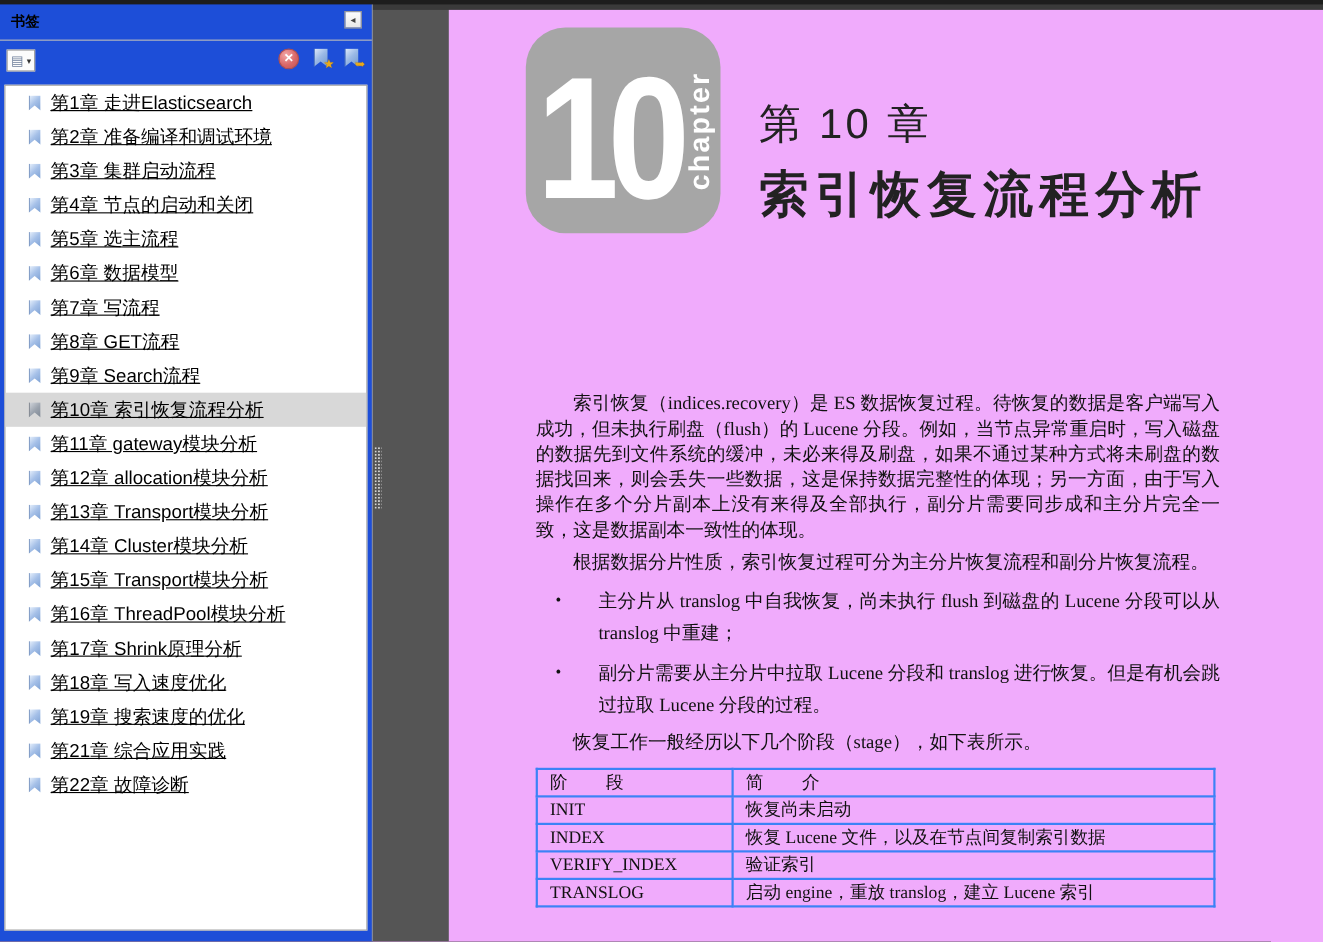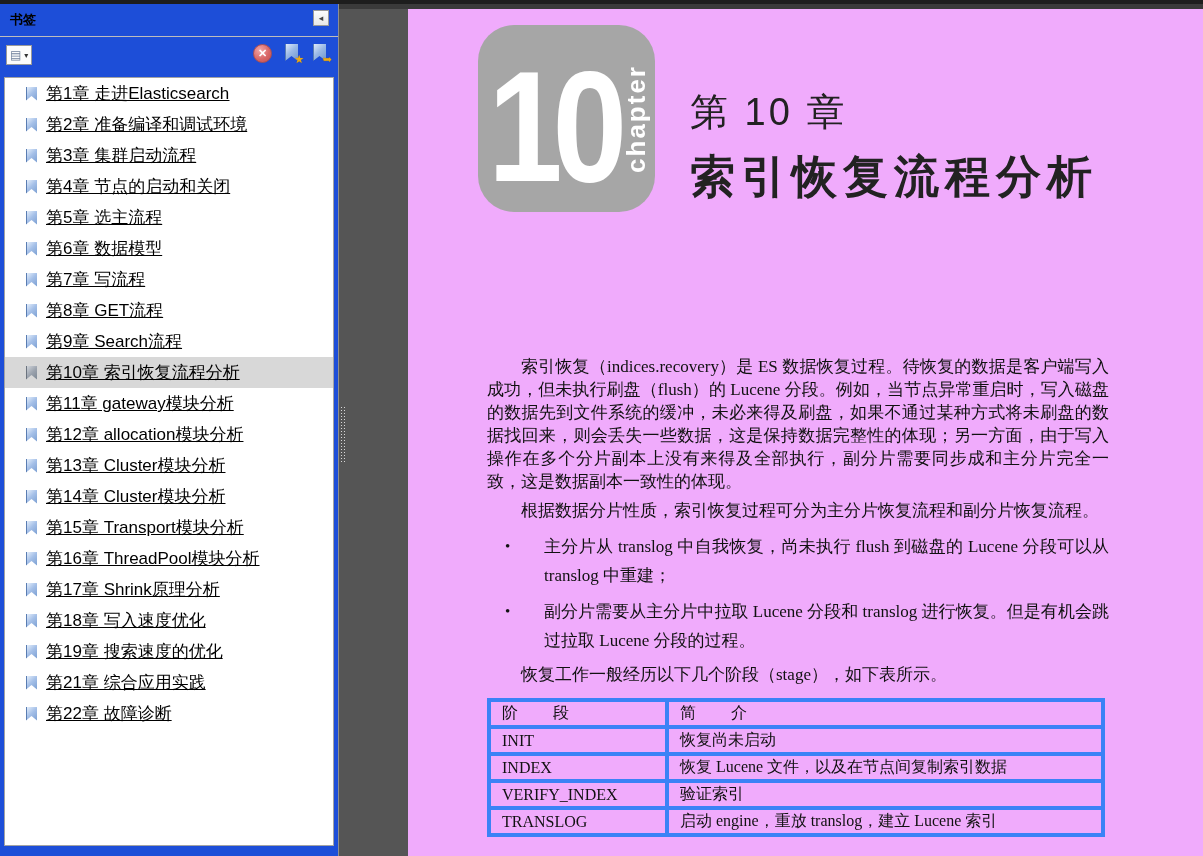--- a/index.html
+++ b/index.html
@@ -48,21 +48,21 @@
 
   .page-body { position:absolute; left:79px; top:351px; width:622px; font-family:"Liberation Serif","DejaVu Serif", serif; color:#111; }
   .page-body p { font-size:17px; line-height:23px; text-align:justify; text-indent:2em; }
   .p-spaced { margin-top:6px; }
   .bullet-list { list-style:none; margin:10px 0 4px; padding-left:57px; }
   .bullet-list li { position:relative; font-size:17px; line-height:29px; text-align:justify; margin-bottom:7px; }
   .bullet-list li::before { content:"•"; position:absolute; left:-39px; top:0; font-size:15px; }
   .p-loose { line-height:26px !important; }
 
   .stage-table { margin-top:10px; width:618px; border-collapse:collapse; table-layout:fixed; }
-  .stage-table th, .stage-table td { border:4px solid #3b82f6; font-size:16px; font-weight:normal; text-align:left; padding:1px 11px; height:23px; vertical-align:middle; white-space:nowrap; overflow:hidden; }
+  .stage-table th, .stage-table td { border:2px solid #3b82f6; font-size:16px; font-weight:normal; text-align:left; padding:1px 11px; height:23px; vertical-align:middle; white-space:nowrap; overflow:hidden; }
   .stage-table .col-stage { width:178px; }
   .stage-table th { letter-spacing:1px; }
 </style>
 </head>
 <body>
 
 <div class="top-bar"></div>
 <div class="viewer-top-strip"></div>
 
 <div class="panel">
@@ -137,21 +137,21 @@
       <div class="bm-row">
     <span class="bm-flag"></span>
     <span class="bm-label">第11章 gateway模块分析</span>
   </div>
       <div class="bm-row">
     <span class="bm-flag"></span>
     <span class="bm-label">第12章 allocation模块分析</span>
   </div>
       <div class="bm-row">
     <span class="bm-flag"></span>
-    <span class="bm-label">第13章 Cluster模块分析</span>
+    <span class="bm-label">第13章 Transport模块分析</span>
   </div>
       <div class="bm-row">
     <span class="bm-flag"></span>
     <span class="bm-label">第14章 Cluster模块分析</span>
   </div>
       <div class="bm-row">
     <span class="bm-flag"></span>
     <span class="bm-label">第15章 Transport模块分析</span>
   </div>
       <div class="bm-row">

